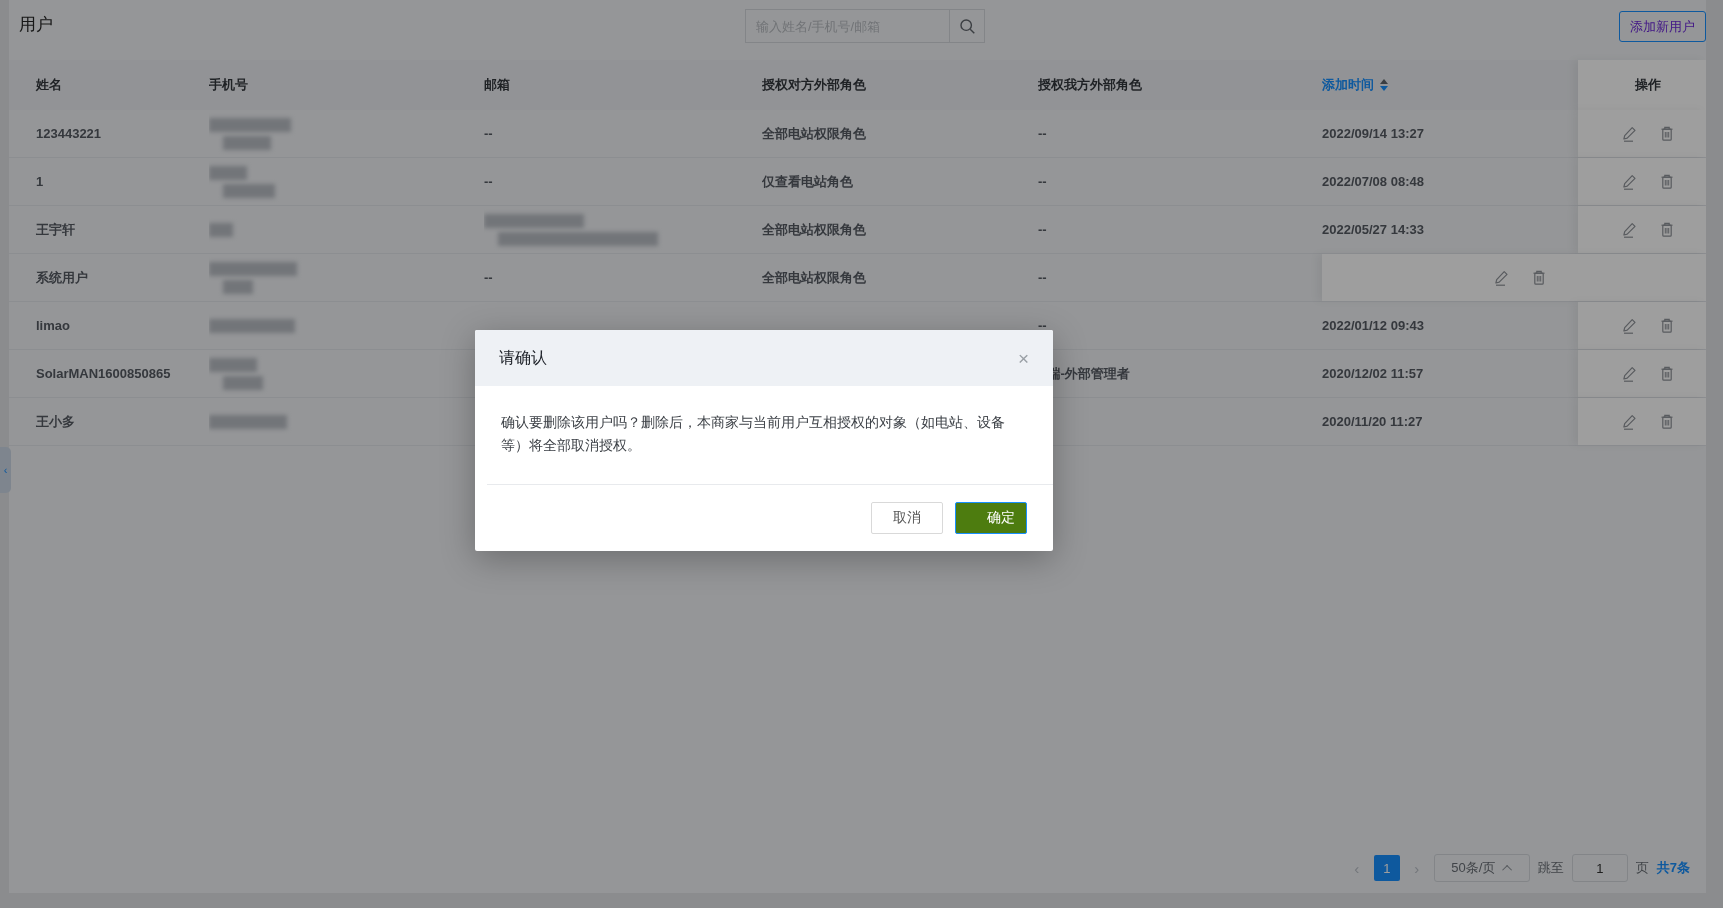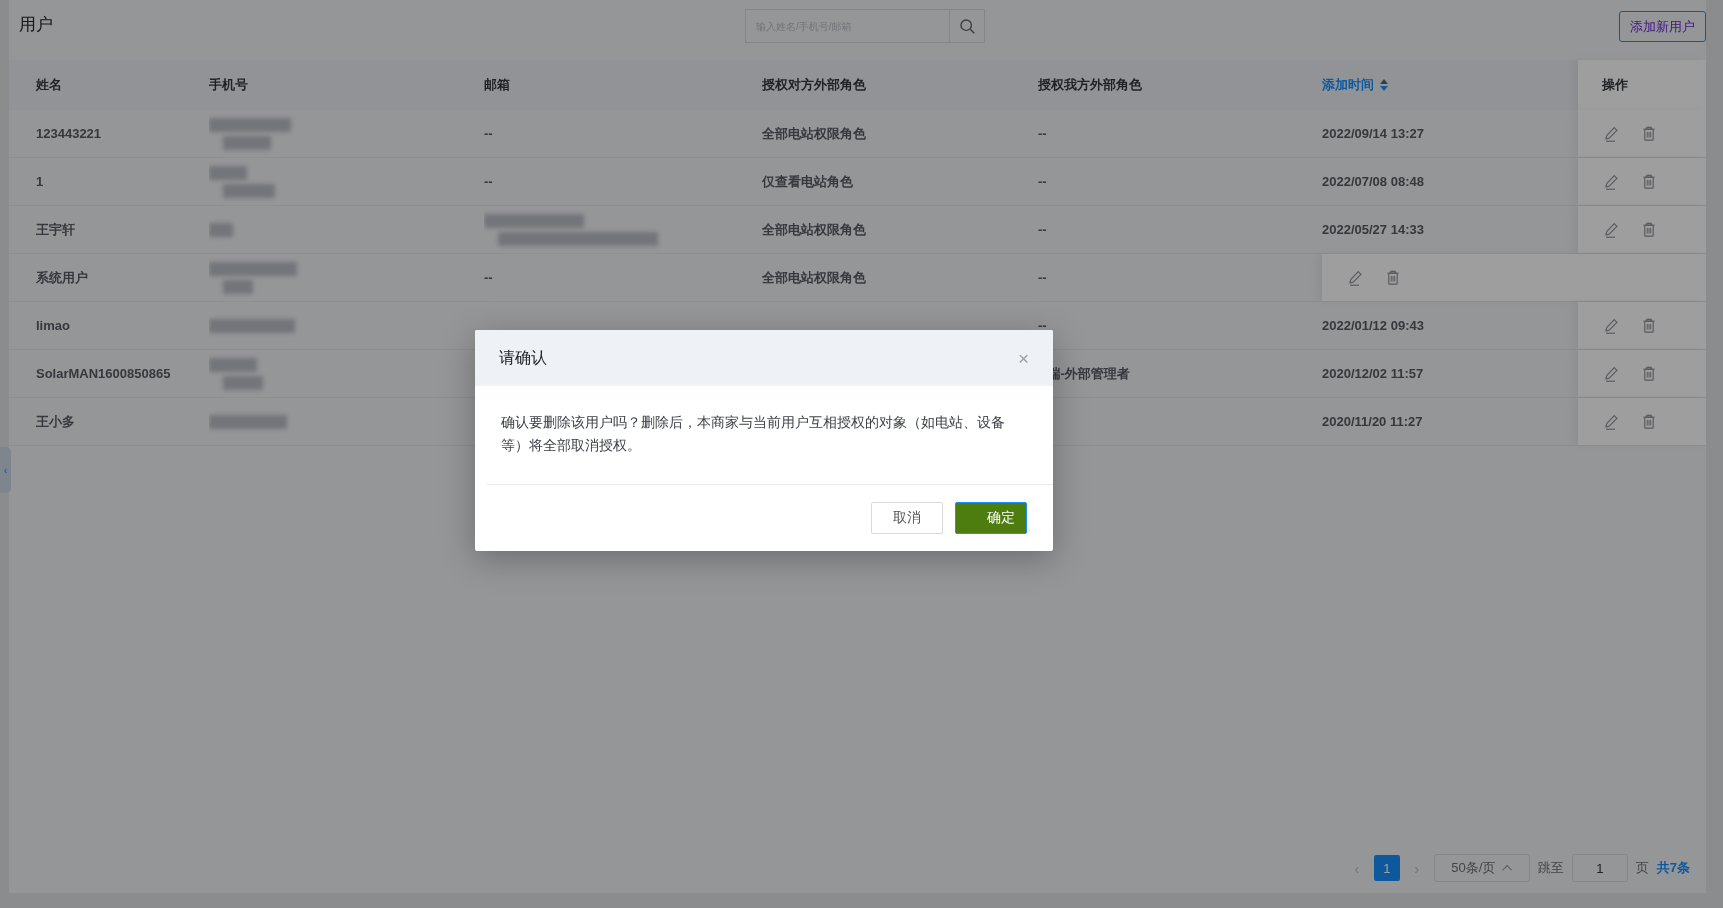--- a/index.html
+++ b/index.html
@@ -5,38 +5,38 @@
   * { margin:0; padding:0; box-sizing:border-box; }
   html,body { width:1723px; height:908px; overflow:hidden; }
   body { font-family:"Liberation Sans","DejaVu Sans",sans-serif; background:#e1e3e6; position:relative; }
 
   .content { position:absolute; left:9px; top:0; right:17px; bottom:15px; background:#f0f2f5; }
 
   
   .topbar { position:relative; height:60px; }
   .page-title { position:absolute; left:10px; top:13px; font-size:17px; font-weight:500; color:#262626; }
   .searchbox { position:absolute; left:736px; top:9px; height:34px; display:flex; }
-  .searchbox input { width:205px; height:34px; border:1px solid #d4d7dc; background:transparent; padding:0 10px; font-size:10px; color:#333; outline:none; font-family:inherit; }
+  .searchbox input { width:205px; height:34px; border:1px solid #d4d7dc; background:transparent; padding:0 10px; font-size:13px; color:#333; outline:none; font-family:inherit; }
   .searchbox input::placeholder { color:#b6babf; }
   .search-btn { width:35px; height:34px; border:1px solid #d4d7dc; border-left:none; background:transparent; display:flex; align-items:center; justify-content:center; cursor:pointer; }
   .add-btn { position:absolute; right:0; top:11px; height:31px; padding:0 10px; font-size:13px; color:#6d28d9; border:1px solid #1890ff; border-radius:3px; background:transparent; cursor:pointer; font-family:inherit; }
 
   
   .table { width:100%; }
   .thead { display:flex; height:50px; background:#eceef2; }
   .trow { display:flex; height:48px; border-bottom:1px solid #e2e5ea;font-weight:bold; }
   .cell { display:flex; align-items:center; font-size:13px; color:#565b63; padding-right:12px; overflow:hidden; }
   .cell.th { font-weight:600; color:#33373d; font-size:13px; }
   .c-name { width:200px; padding-left:27px; }
   .c-phone { width:275px; }
   .c-email { width:278px; }
   .c-role_their { width:276px; }
   .c-role_mine { width:284px; }
   .c-time { width:256px; }
-  .c-ops { flex:1; background:#fff; box-shadow:-5px 0 8px rgba(0,0,0,.05); padding-left:24px; gap:20px; }
+  .c-ops { flex:1; background:#fff; box-shadow:-5px 0 8px rgba(0,0,0,.05); padding-left:24px; gap:20px;justify-content:center; }
   .th.c-time { color:#1890ff; cursor:pointer; }
   .carets { display:inline-flex; flex-direction:column; margin-left:6px; gap:2px; }
   .caret { width:0; height:0; border-left:4px solid transparent; border-right:4px solid transparent; display:block; }
   .caret.up { border-bottom:5px solid #5f646b; }
   .caret.down { border-top:5px solid #1890ff; }
 
   .blurwrap { display:flex; flex-direction:column; align-items:flex-start; }
   .blur { display:block; height:14px; background:#b9bdc4; filter:blur(2px); border-radius:1px; margin:2px 0; }
   .blur + .blur { margin-left:14px; }
 

